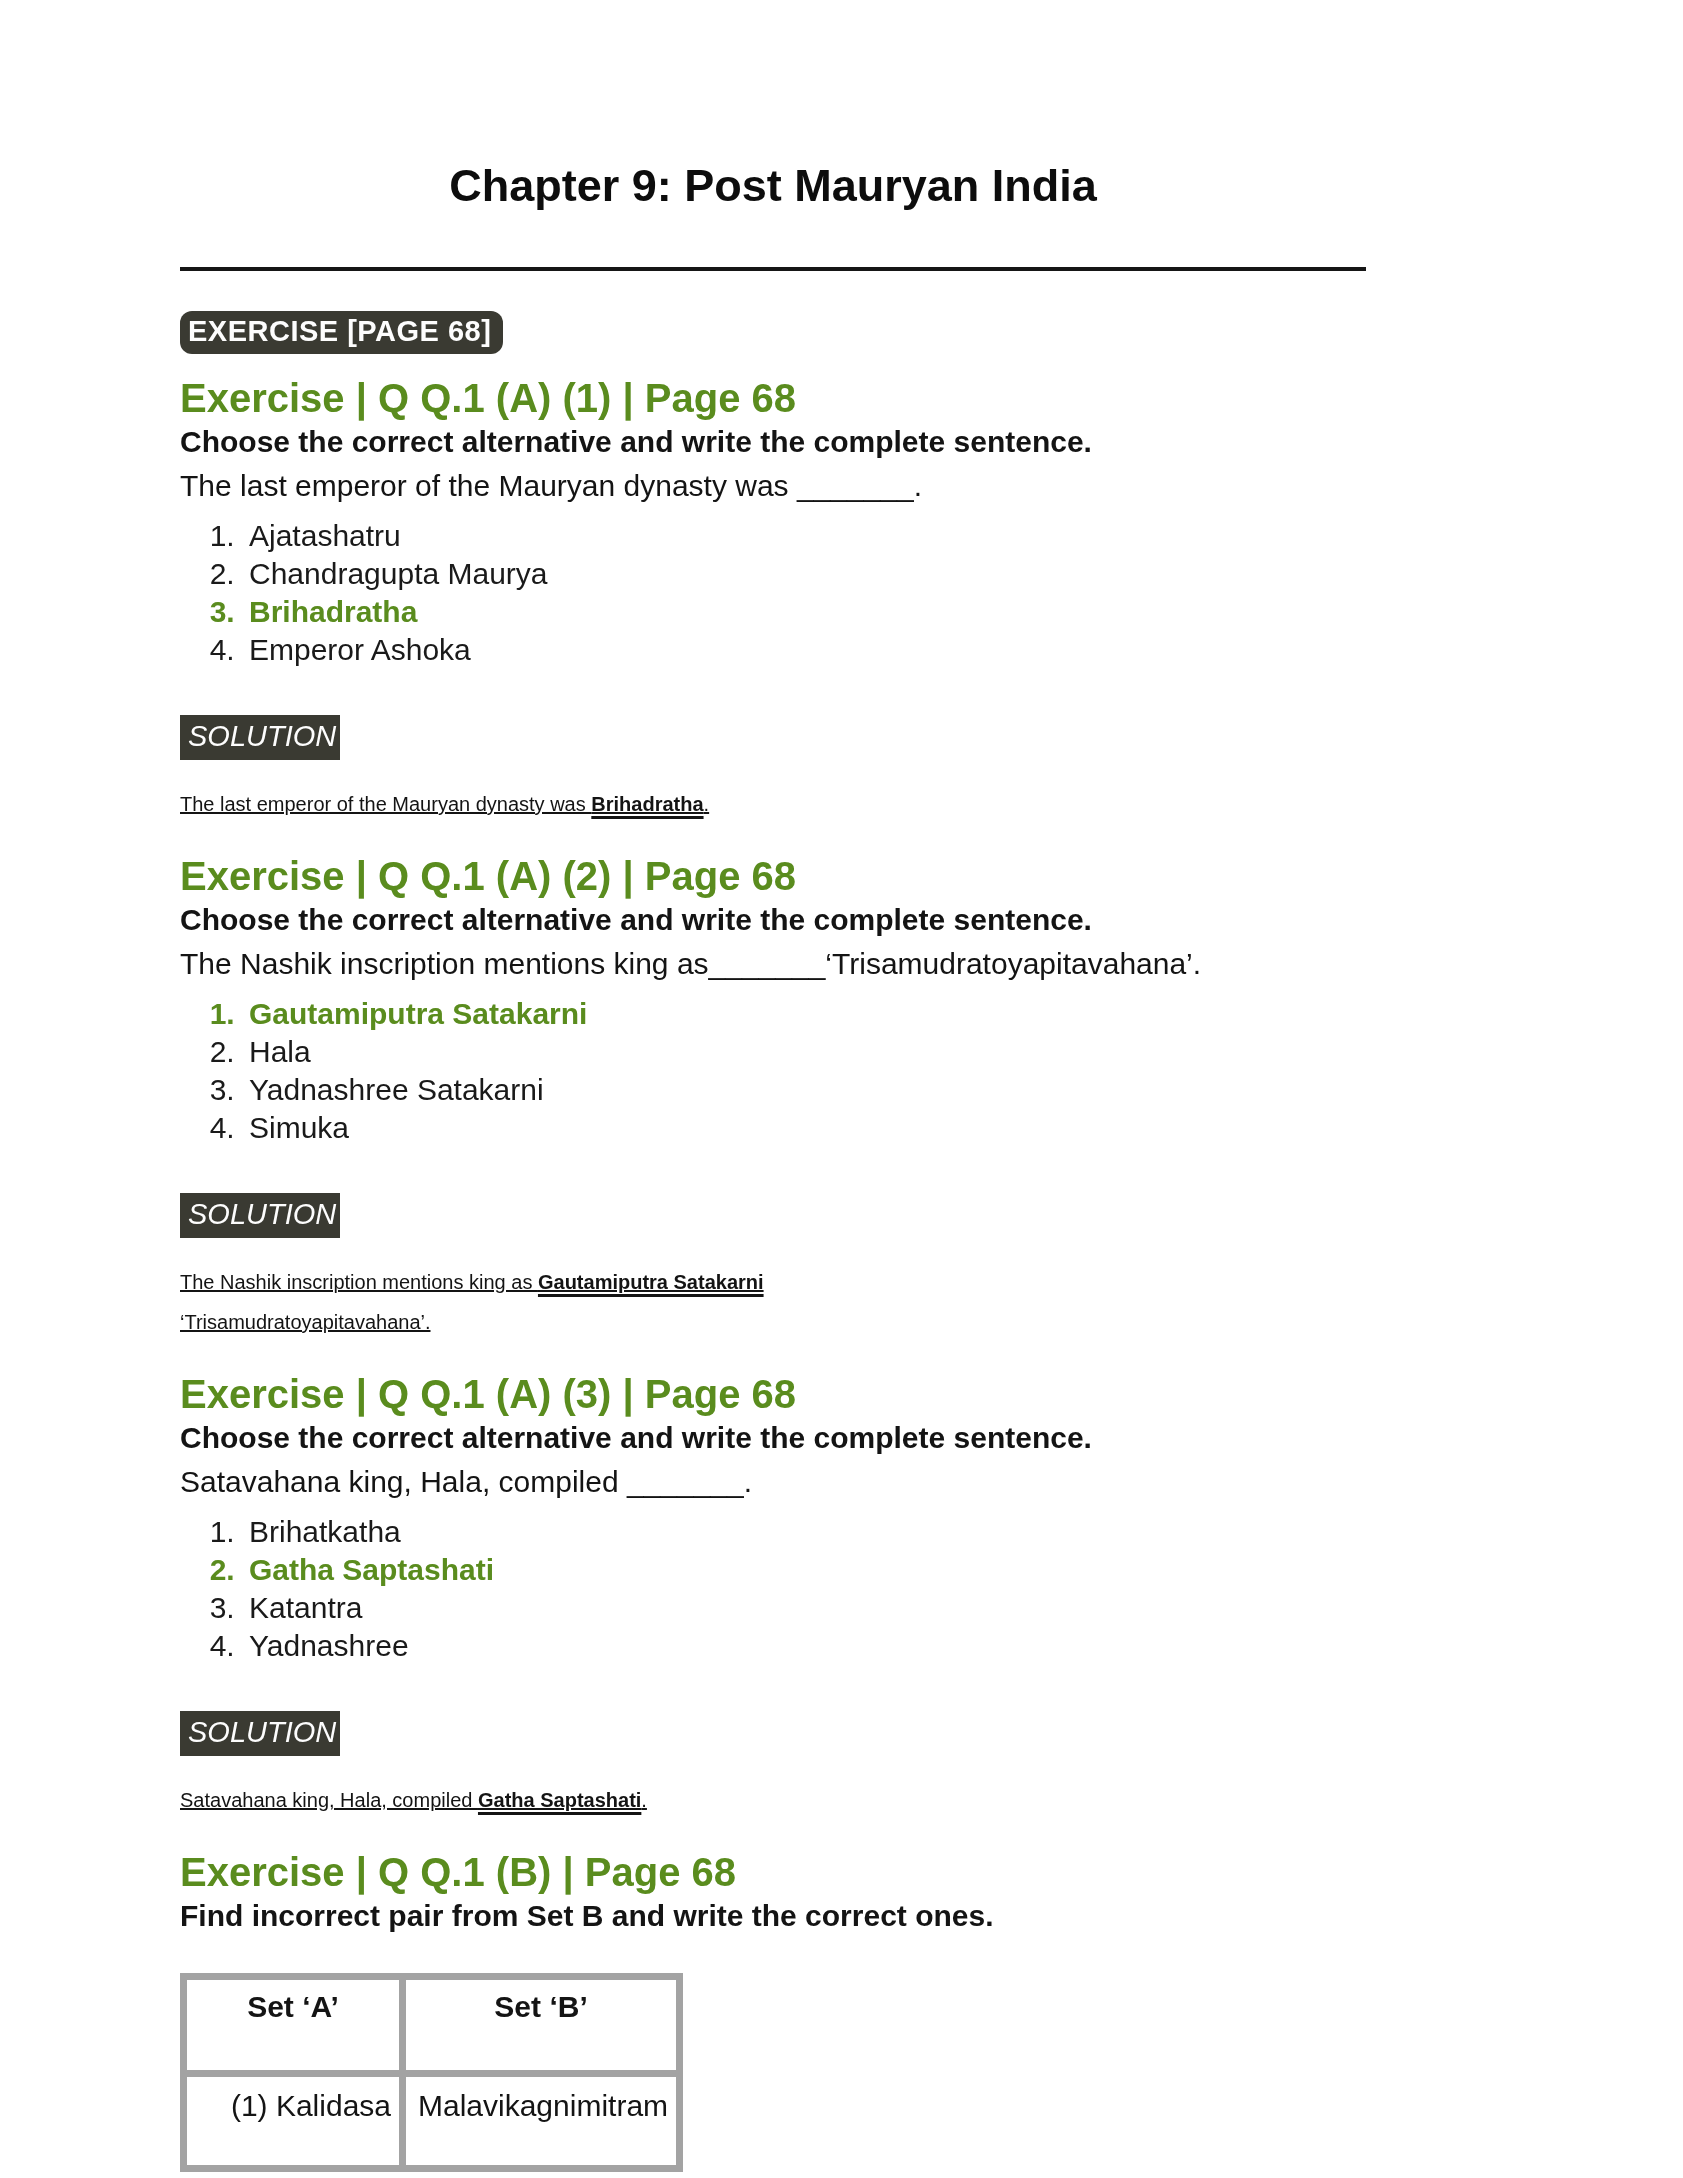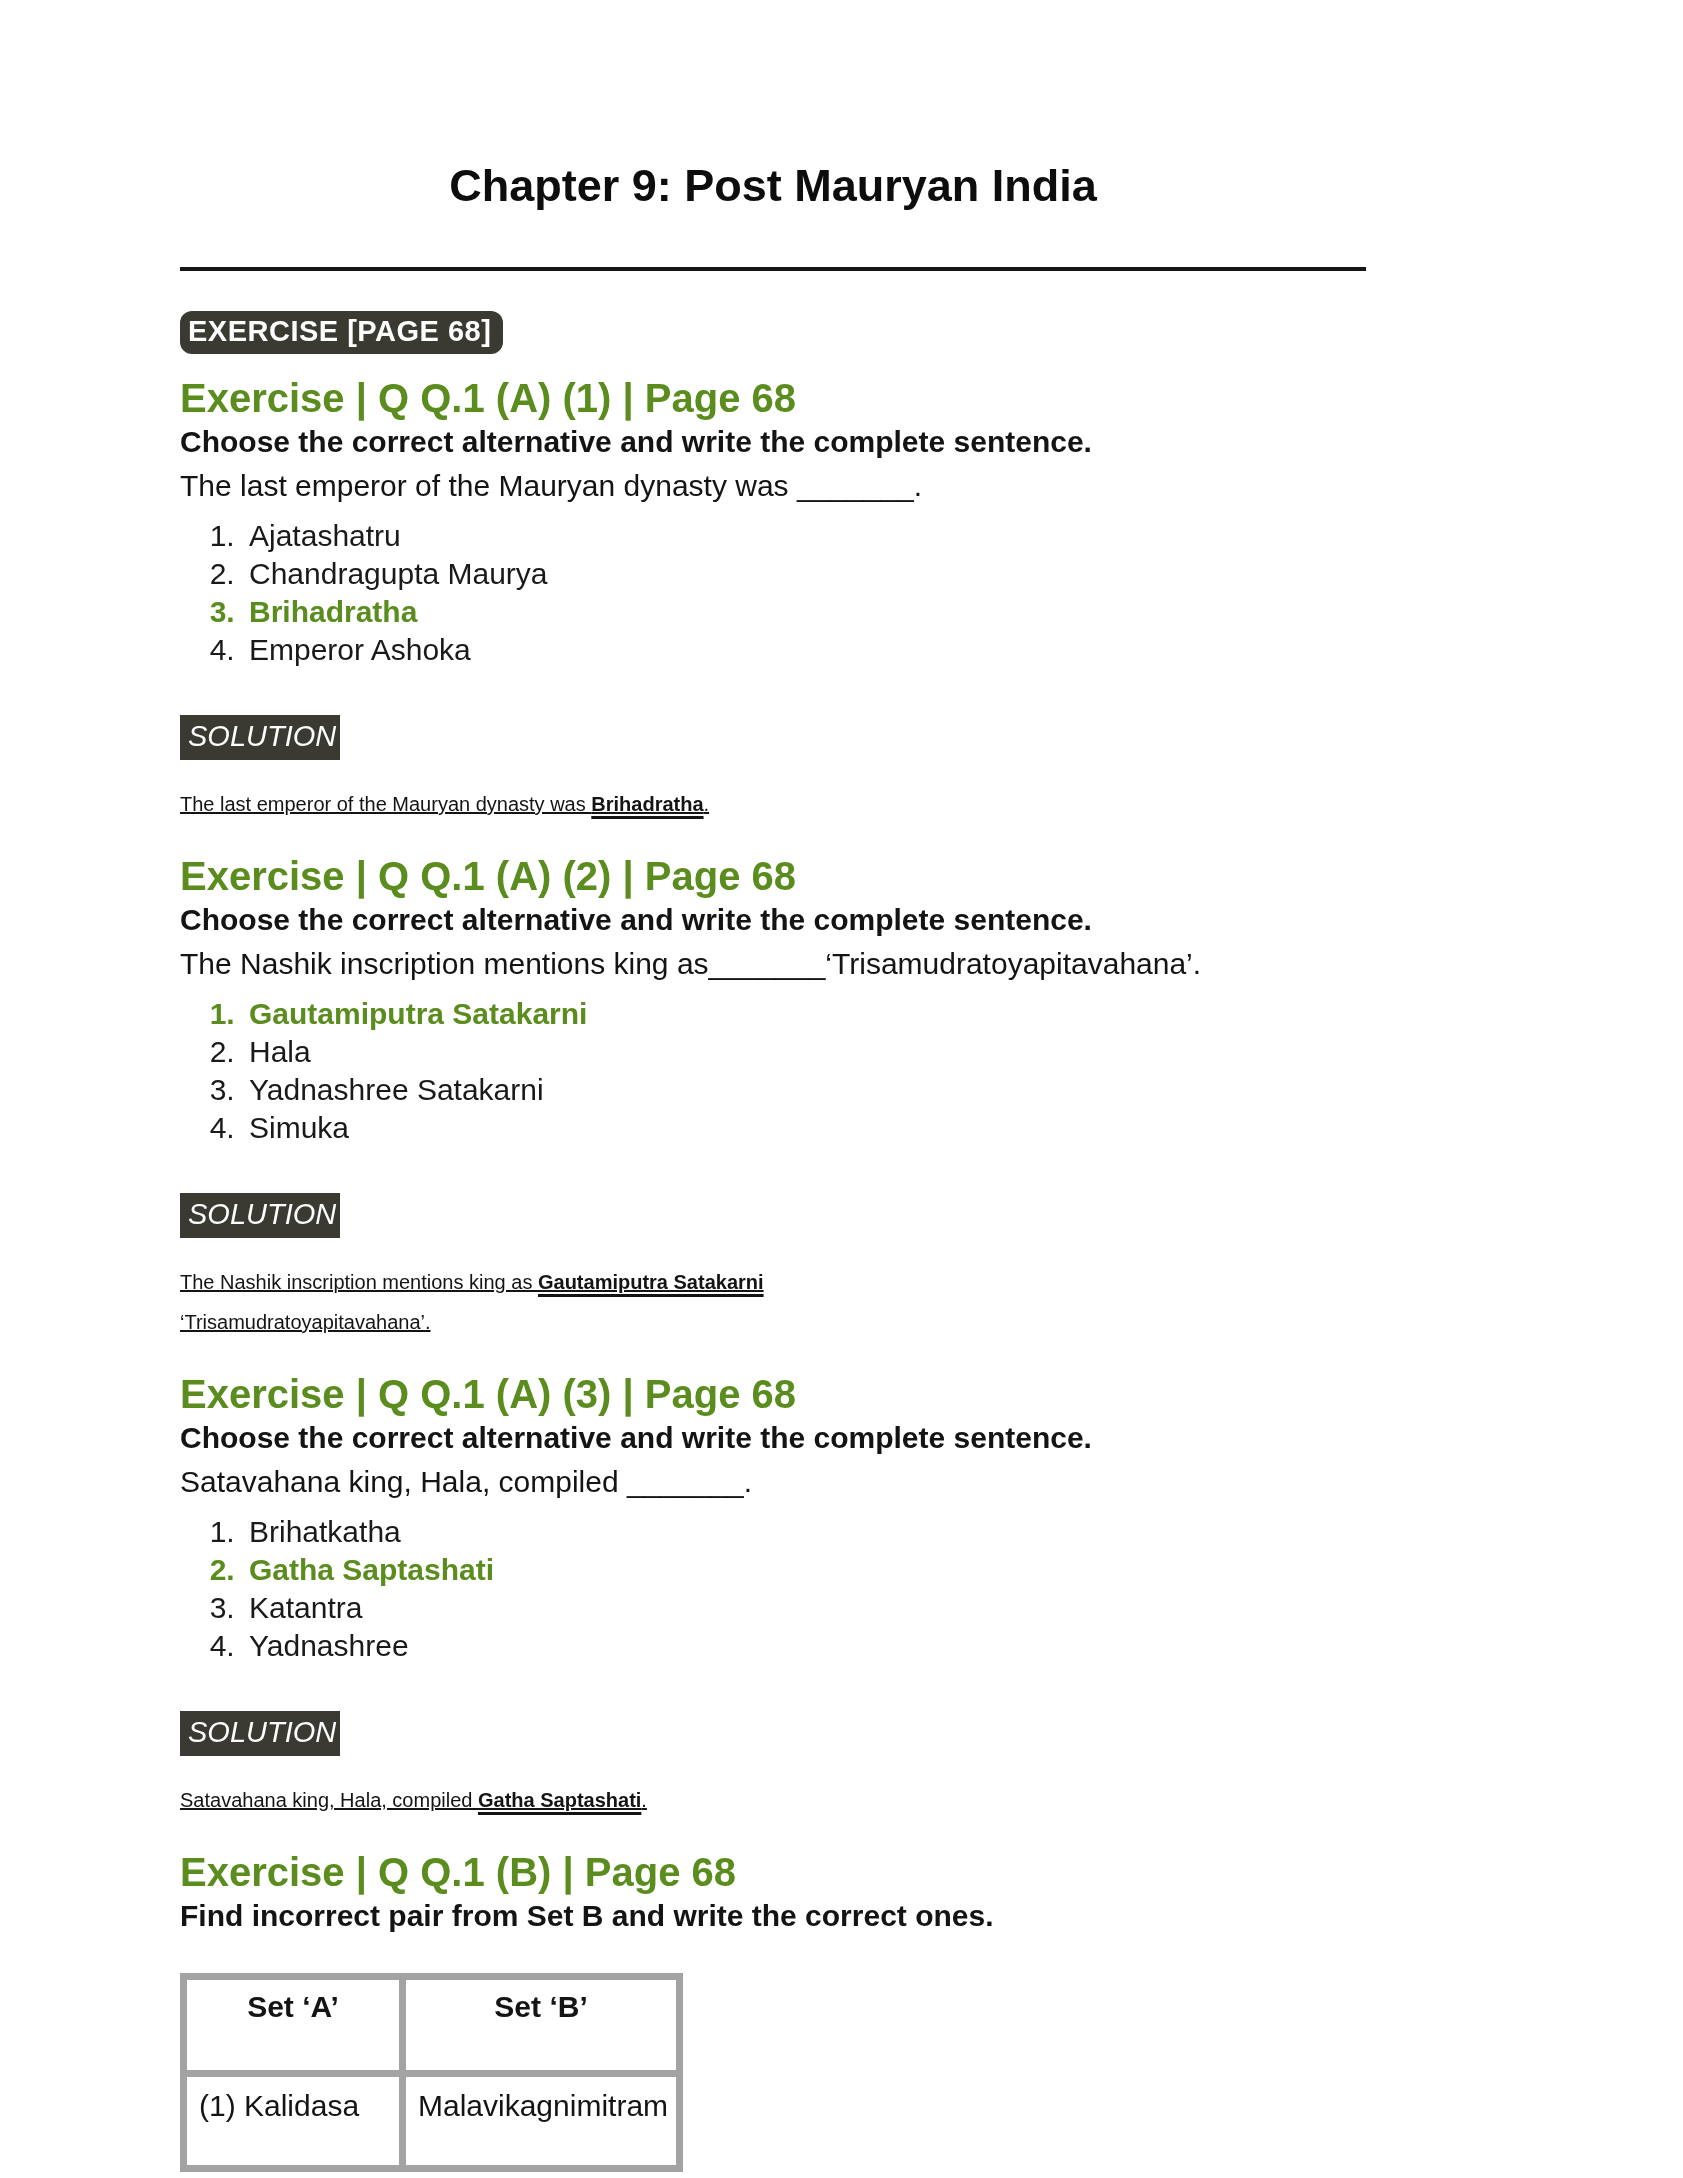--- a/index.html
+++ b/index.html
@@ -43,21 +43,21 @@
     text-decoration-thickness:3px;
     text-underline-offset:5px;
   }
 
   table.pairs-table { border-collapse:collapse; margin-top:38px; }
   table.pairs-table th, table.pairs-table td {
     border:7px solid #a3a3a3; font-size:30px; vertical-align:top; background:#fff;
   }
   table.pairs-table th { width:204px; font-weight:bold; text-align:center; padding:10px 4px 46px 4px; }
   table.pairs-table th.col-b { width:244px; }
-  table.pairs-table td { text-align:left; padding:12px 8px 42px 12px; }
+  table.pairs-table td { text-align:right; padding:12px 8px 42px 12px; }
 </style>
 </head>
 <body>
 
 <main class="doc">
 
   <h1 class="page-title">Chapter 9: Post Mauryan India</h1>
   <hr class="title-rule">
 
   <div class="banner exercise-banner">

